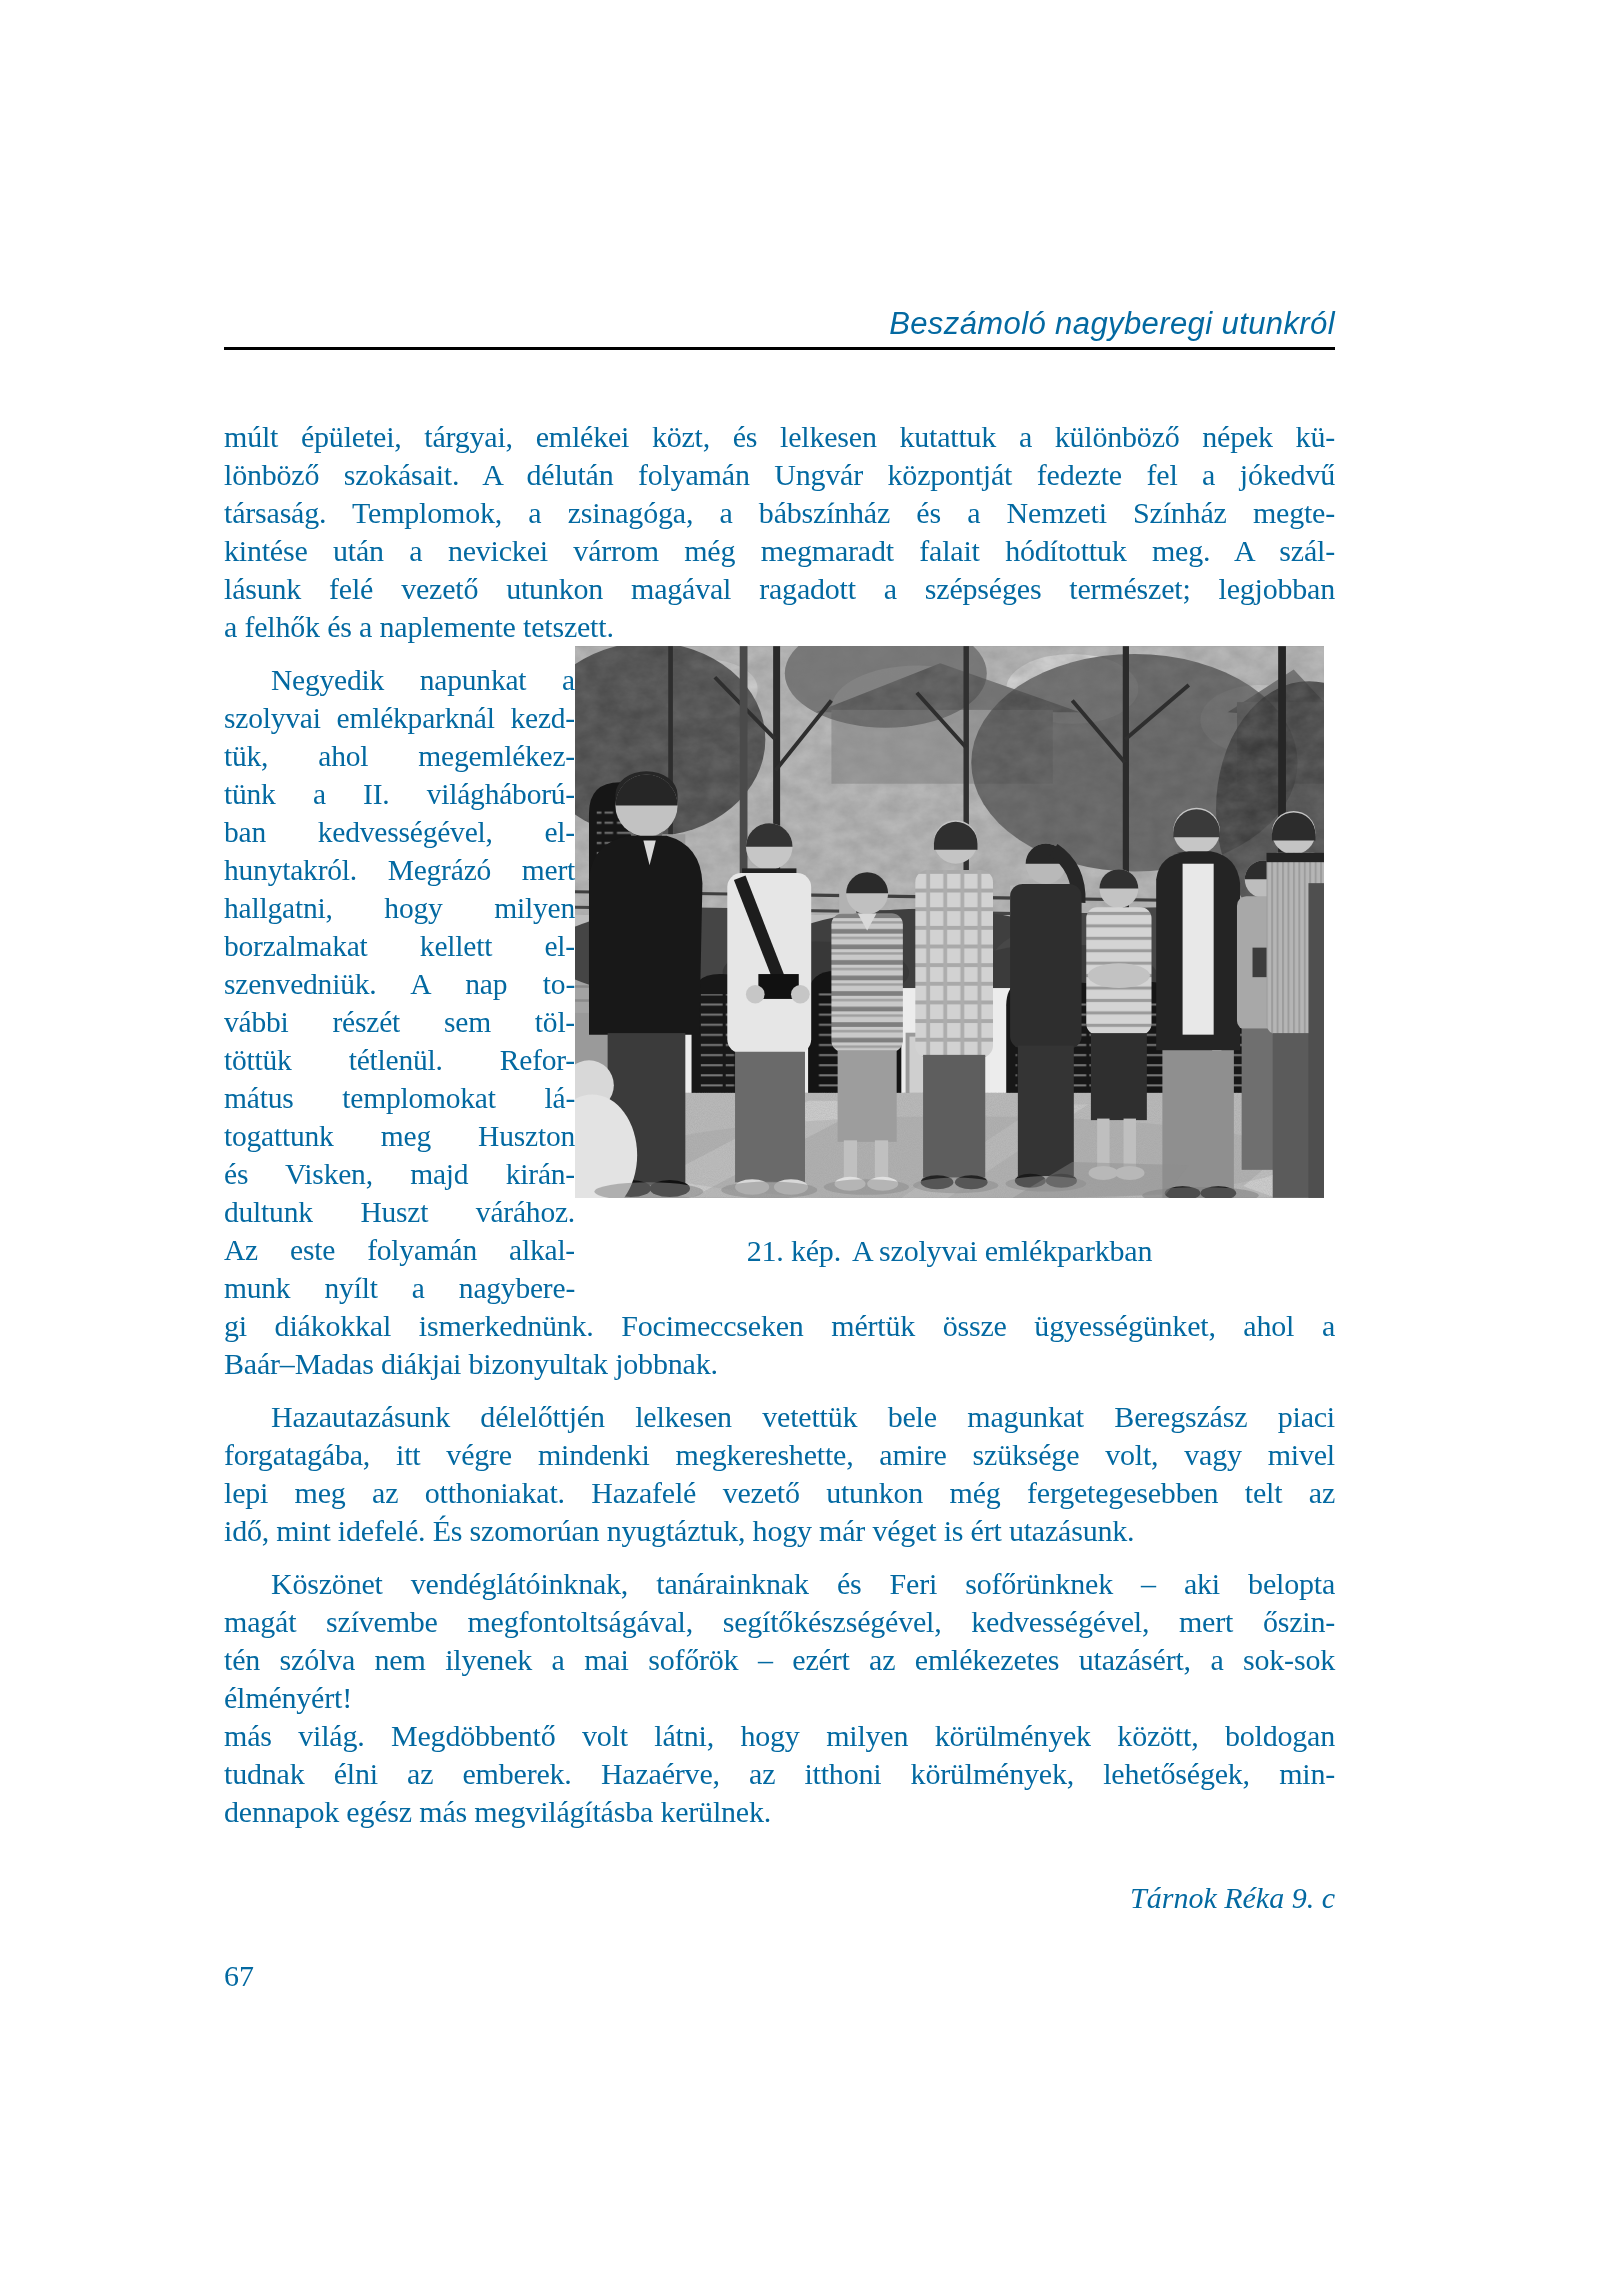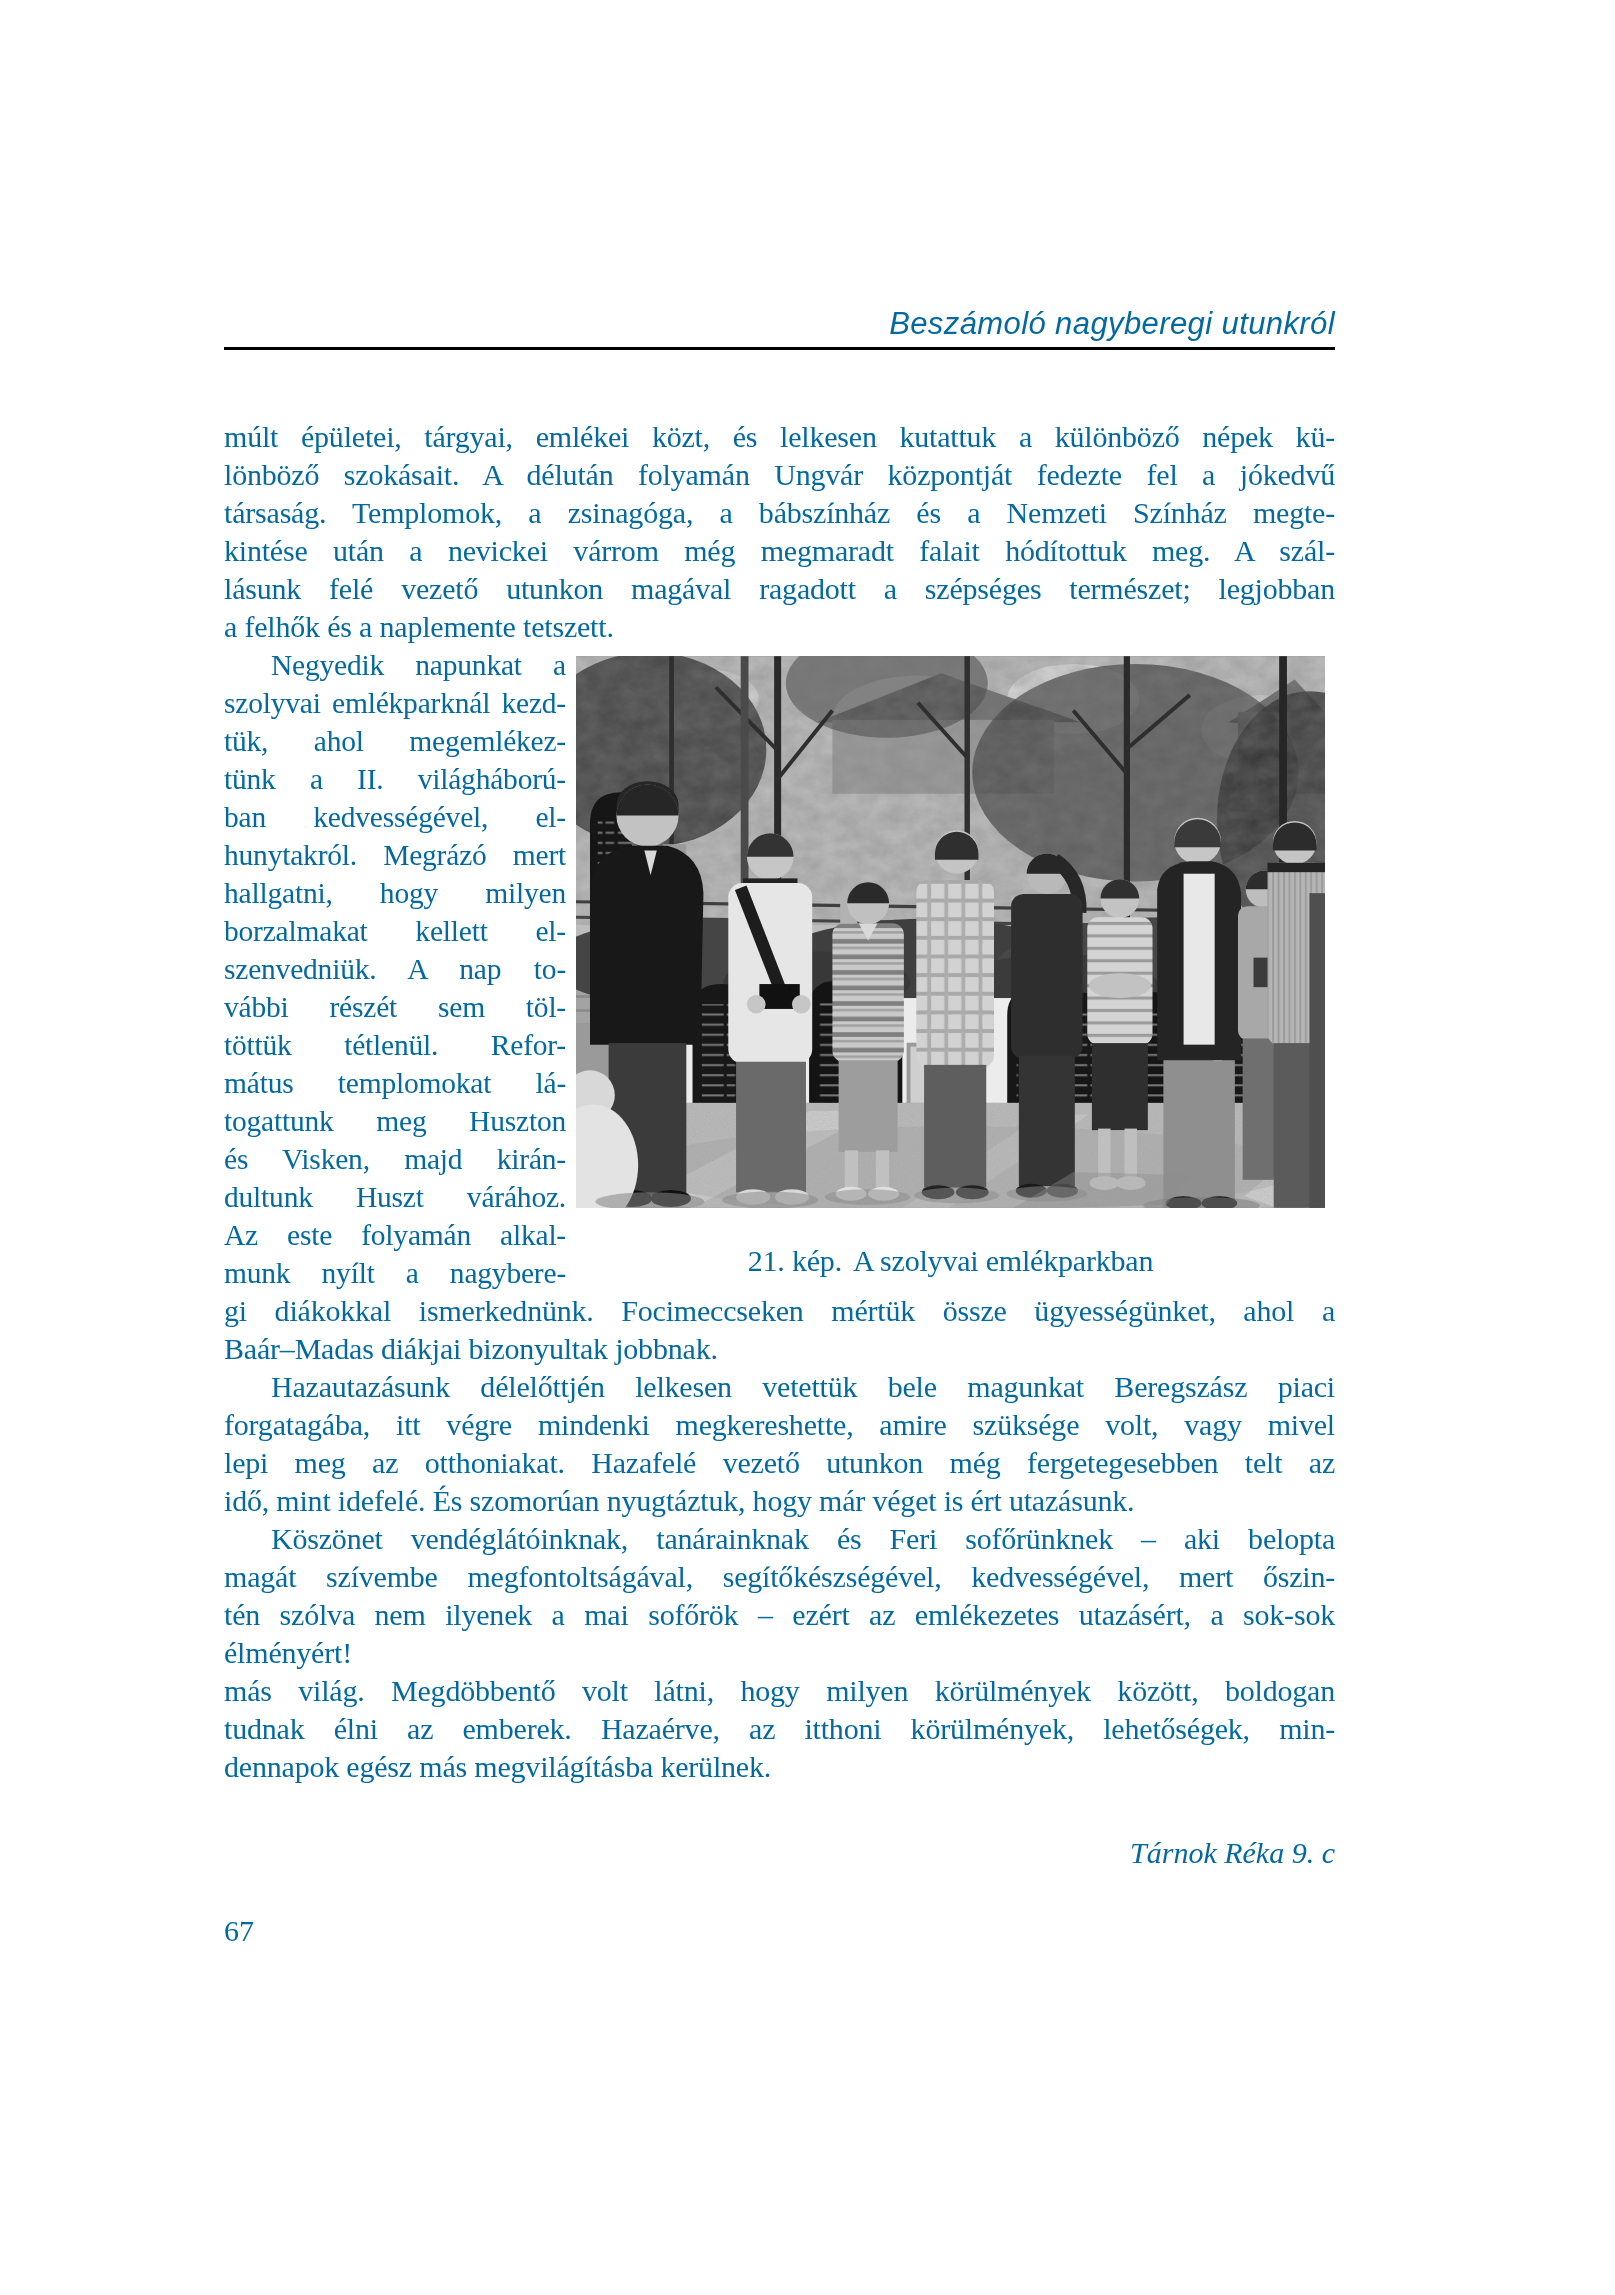--- a/index.html
+++ b/index.html
@@ -32,21 +32,21 @@
     margin-top:68px;
     font-size:30px;
     line-height:38px;
     letter-spacing:-0.2px;
   }
   .line{
     text-align:justify;
     text-align-last:justify;
   }
   .line.last{text-align-last:left;}
-  .line.indent{text-indent:47px;}
+  .line.indent{text-indent:47px;margin-top:15px;}
   
   .figrow{display:flex;align-items:flex-start;}
   .leftcol{width:351px;font-size:29.5px;}
   .figure{width:749px;margin-left:11px;}
   .photo{display:block;width:749px;height:552px;background:#9a9a9a;}
   .caption{
     margin-top:34px;
     text-align:center;
     font-size:30px;
     line-height:38px;
@@ -100,21 +100,21 @@
           <div class="line">vábbi részét sem töl-</div>
           <div class="line">töttük tétlenül. Refor-</div>
           <div class="line">mátus templomokat lá-</div>
           <div class="line">togattunk meg Huszton</div>
           <div class="line">és Visken, majd kirán-</div>
           <div class="line">dultunk Huszt várához.</div>
           <div class="line">Az este folyamán alkal-</div>
           <div class="line">munk nyílt a nagybere-</div>
         </div>
 
-        <figure class="figure" style="margin:10px">
+        <figure class="figure" style="margin:0">
 
           <svg class="photo" viewBox="0 0 964 710" role="img" aria-label="memorial park photo">
             <defs>
               <filter id="fol" x="0" y="0" width="100%" height="100%">
                 <feTurbulence type="fractalNoise" baseFrequency="0.035 0.05" numOctaves="4" seed="7"></feTurbulence>
                 <feColorMatrix type="matrix" values="0 0 0 0 0.22  0 0 0 0 0.22  0 0 0 0 0.22  0 0 0 0.9 0"></feColorMatrix>
               </filter>
               <filter id="grv" x="0" y="0" width="100%" height="100%">
                 <feTurbulence type="fractalNoise" baseFrequency="0.8" numOctaves="2" seed="3"></feTurbulence>
                 <feColorMatrix type="matrix" values="0 0 0 0 0.25  0 0 0 0 0.25  0 0 0 0 0.25  0 0 0 0.55 0"></feColorMatrix>

